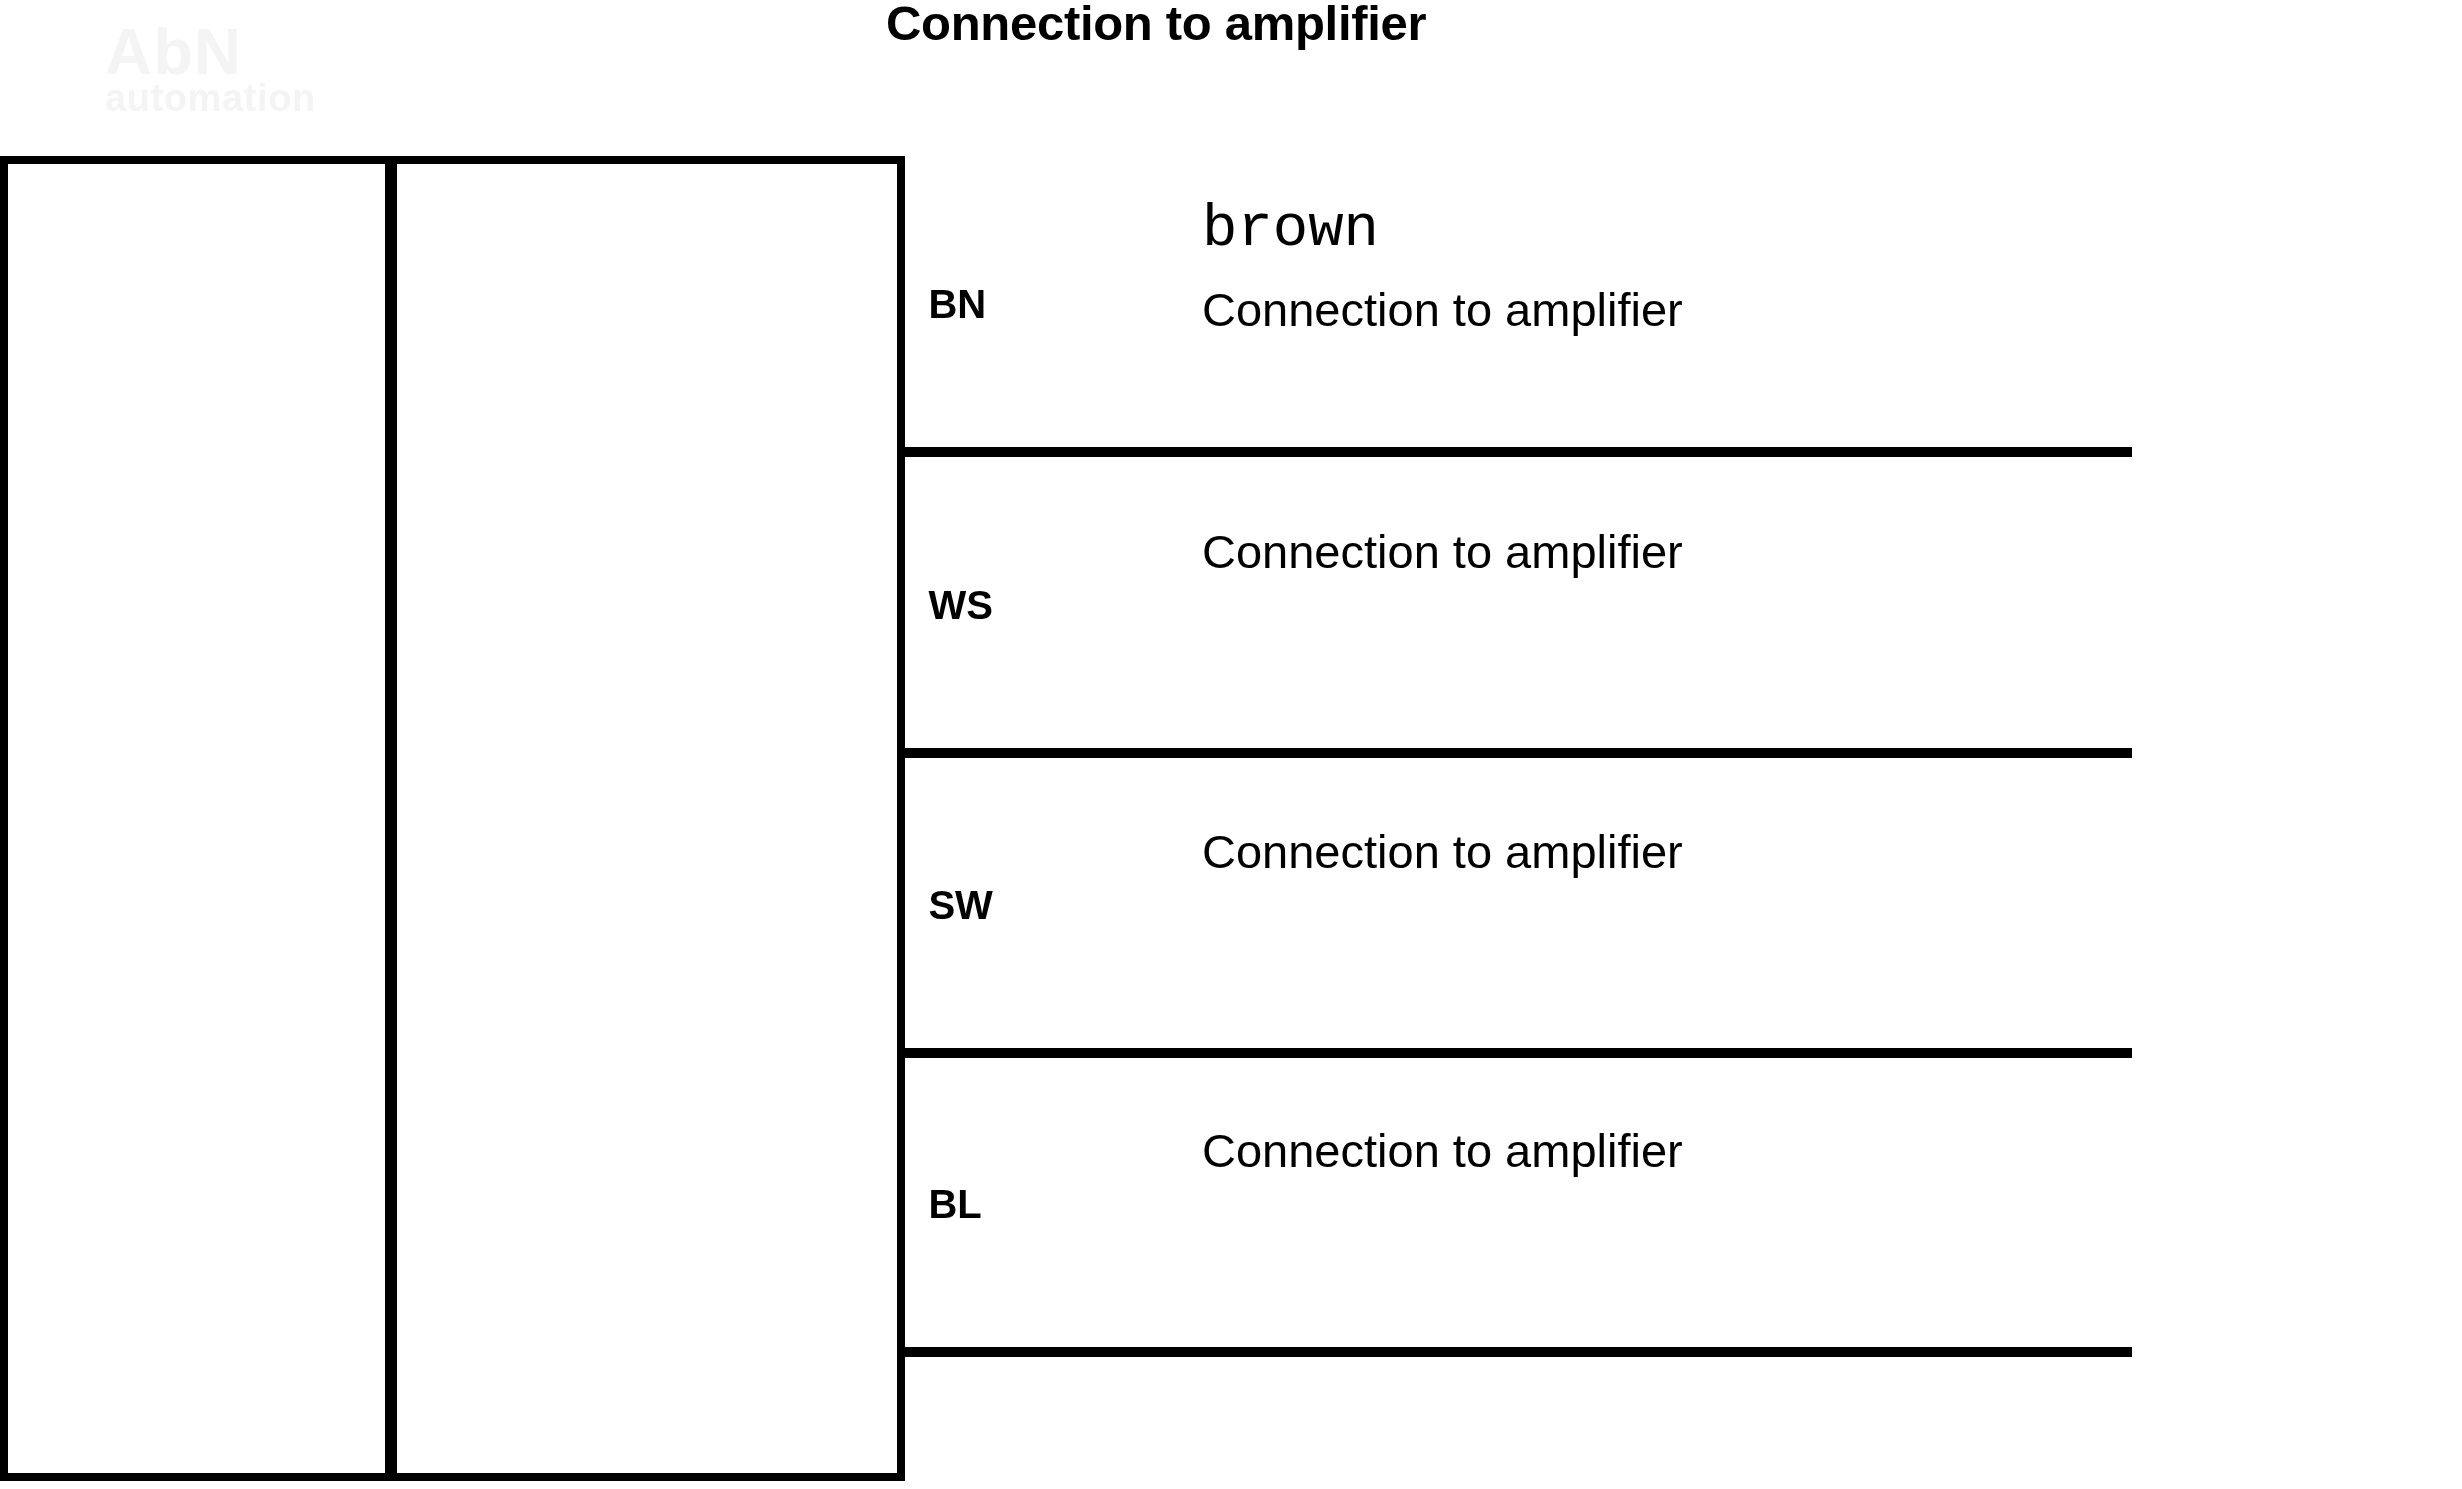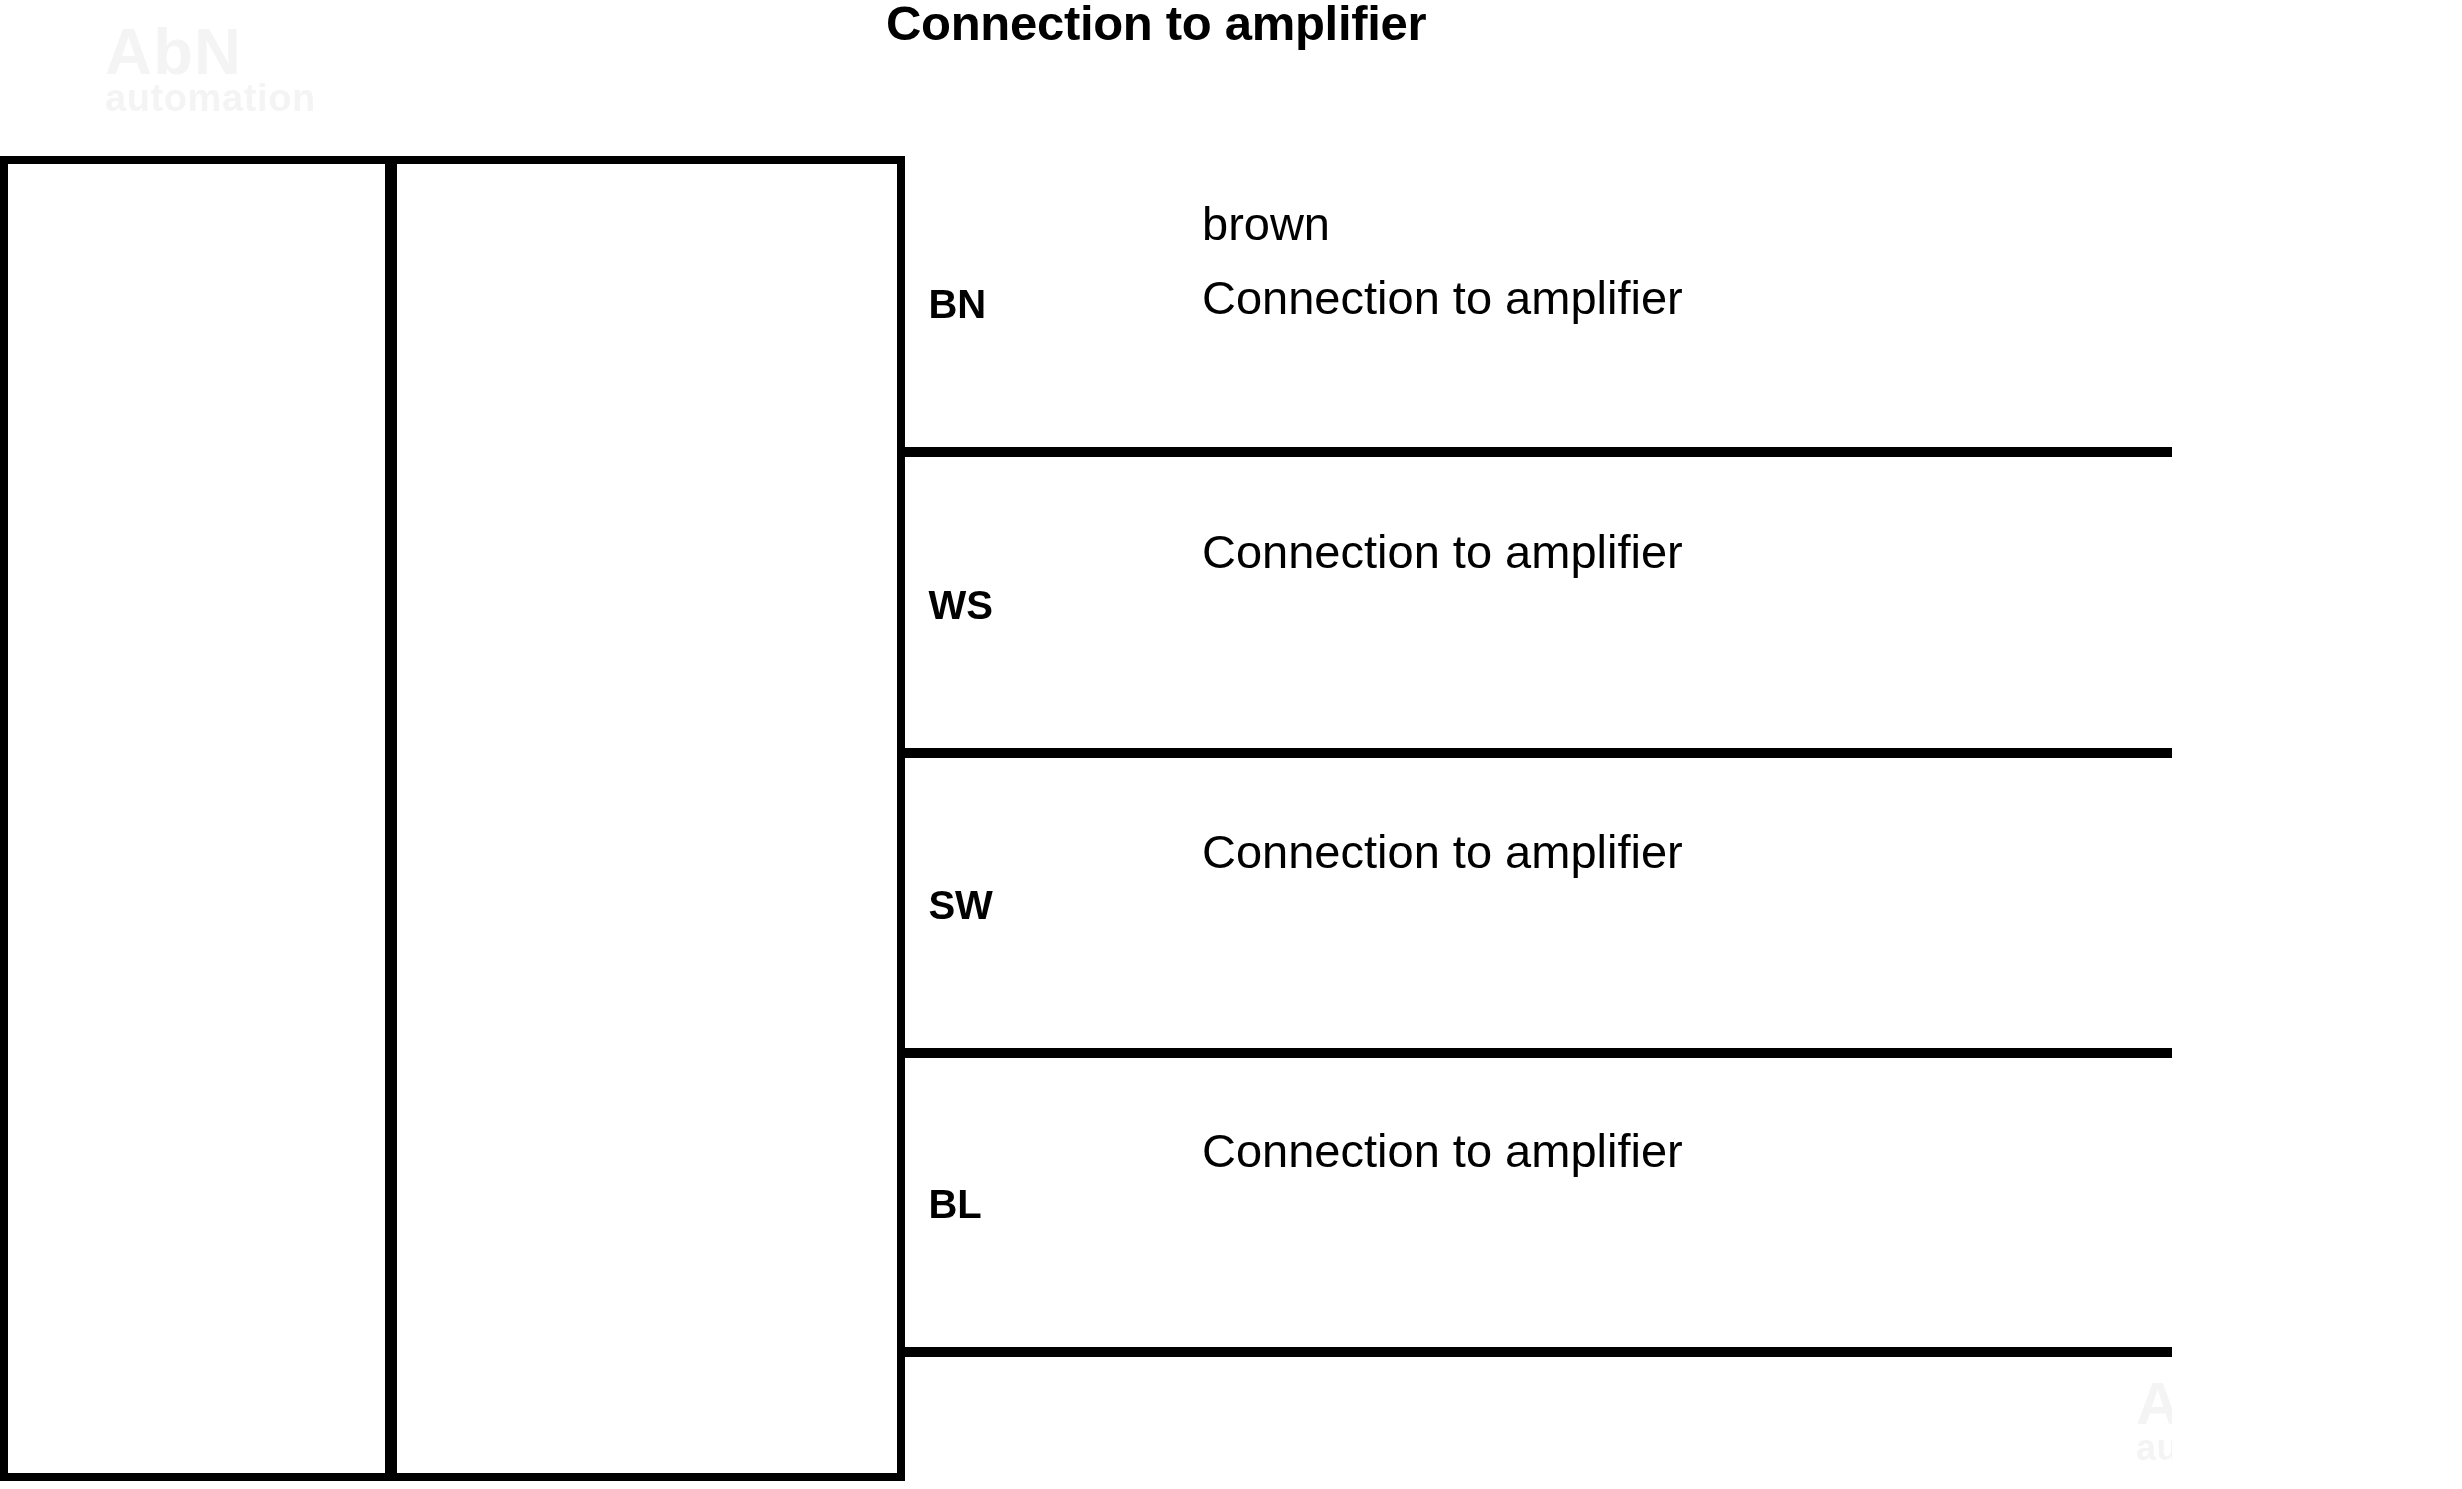--- a/index.html
+++ b/index.html
@@ -8,21 +8,20 @@
     background: #ffffff;
   }
   #canvas {
     position: relative;
     width: 2132px;
     height: 1490px;
     background: #ffffff;
     overflow: hidden;
     font-family: "Liberation Sans", sans-serif;
     color: #000000;
-    padding-left: 40px;
   }
 
   
   .watermark {
     position: absolute;
     color: #f4f4f4;
     font-weight: bold;
     line-height: 0.92;
     user-select: none;
     white-space: nowrap;
@@ -121,22 +120,23 @@
     white-space: nowrap;
   }
   .wire-texts {
     position: absolute;
     left: 297px;
     top: 44px;
     white-space: nowrap;
   }
   .wire-color {
     display: block;
-    font-size: 47px;
+    font-size: 59px;
     line-height: 1.0;
+    font-family: Liberation Mono, monospace;
   }
   .wire-desc {
     display: block;
     margin-top: 27px;
     font-size: 47px;
     line-height: 1.0;
   }
 </style>
 </head>
 <body>

